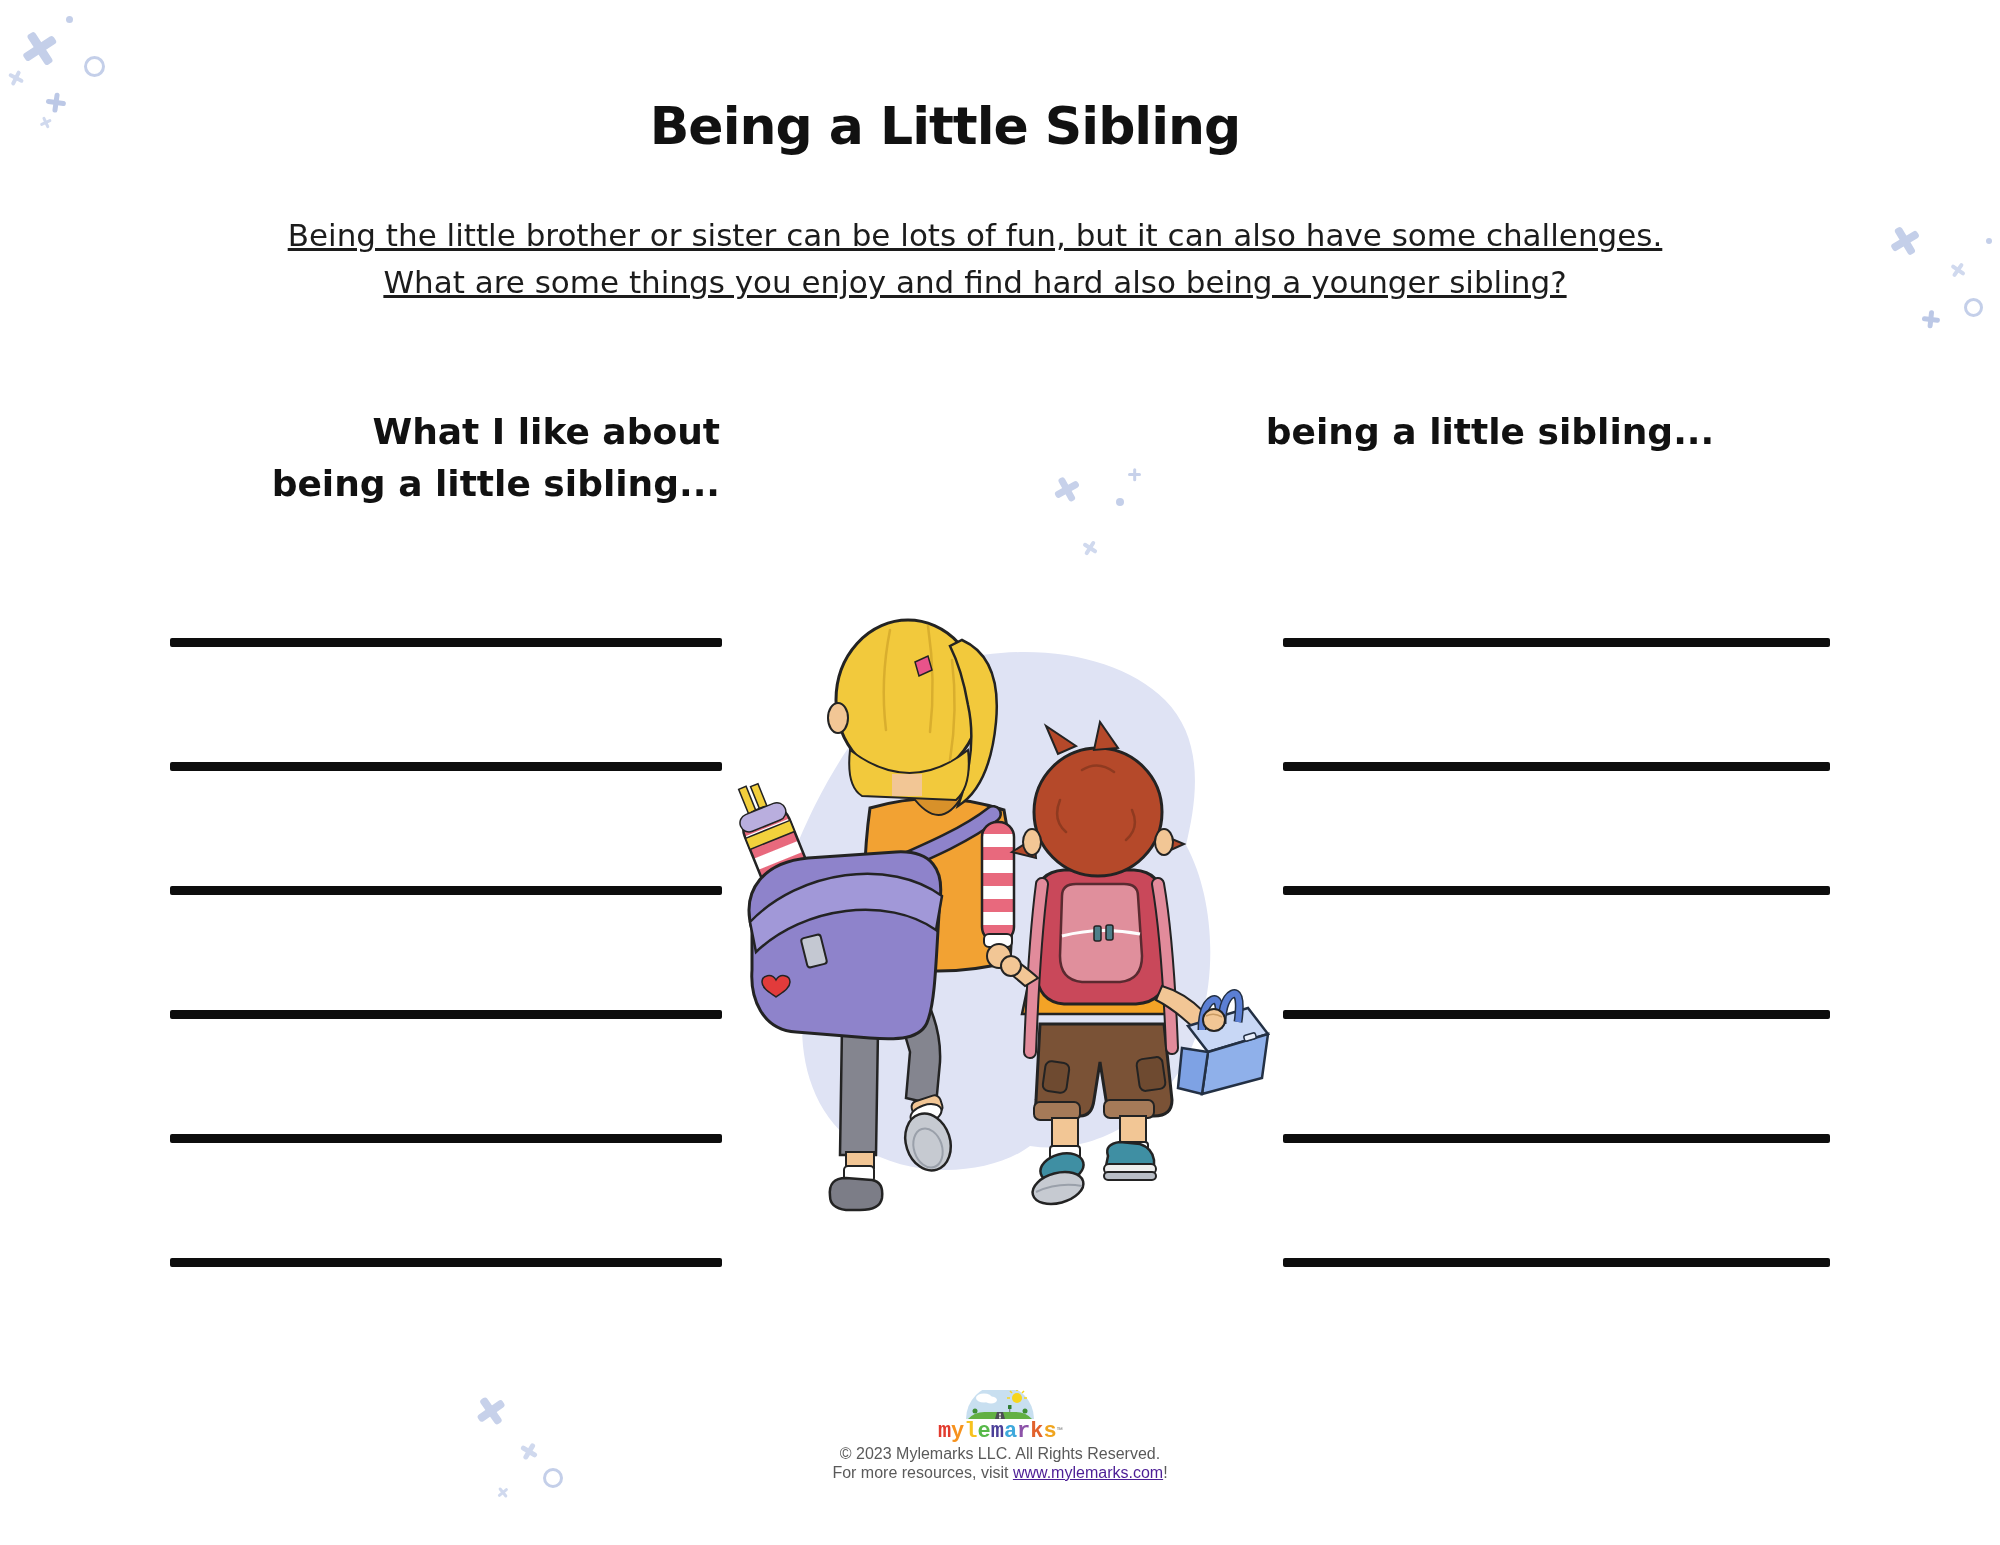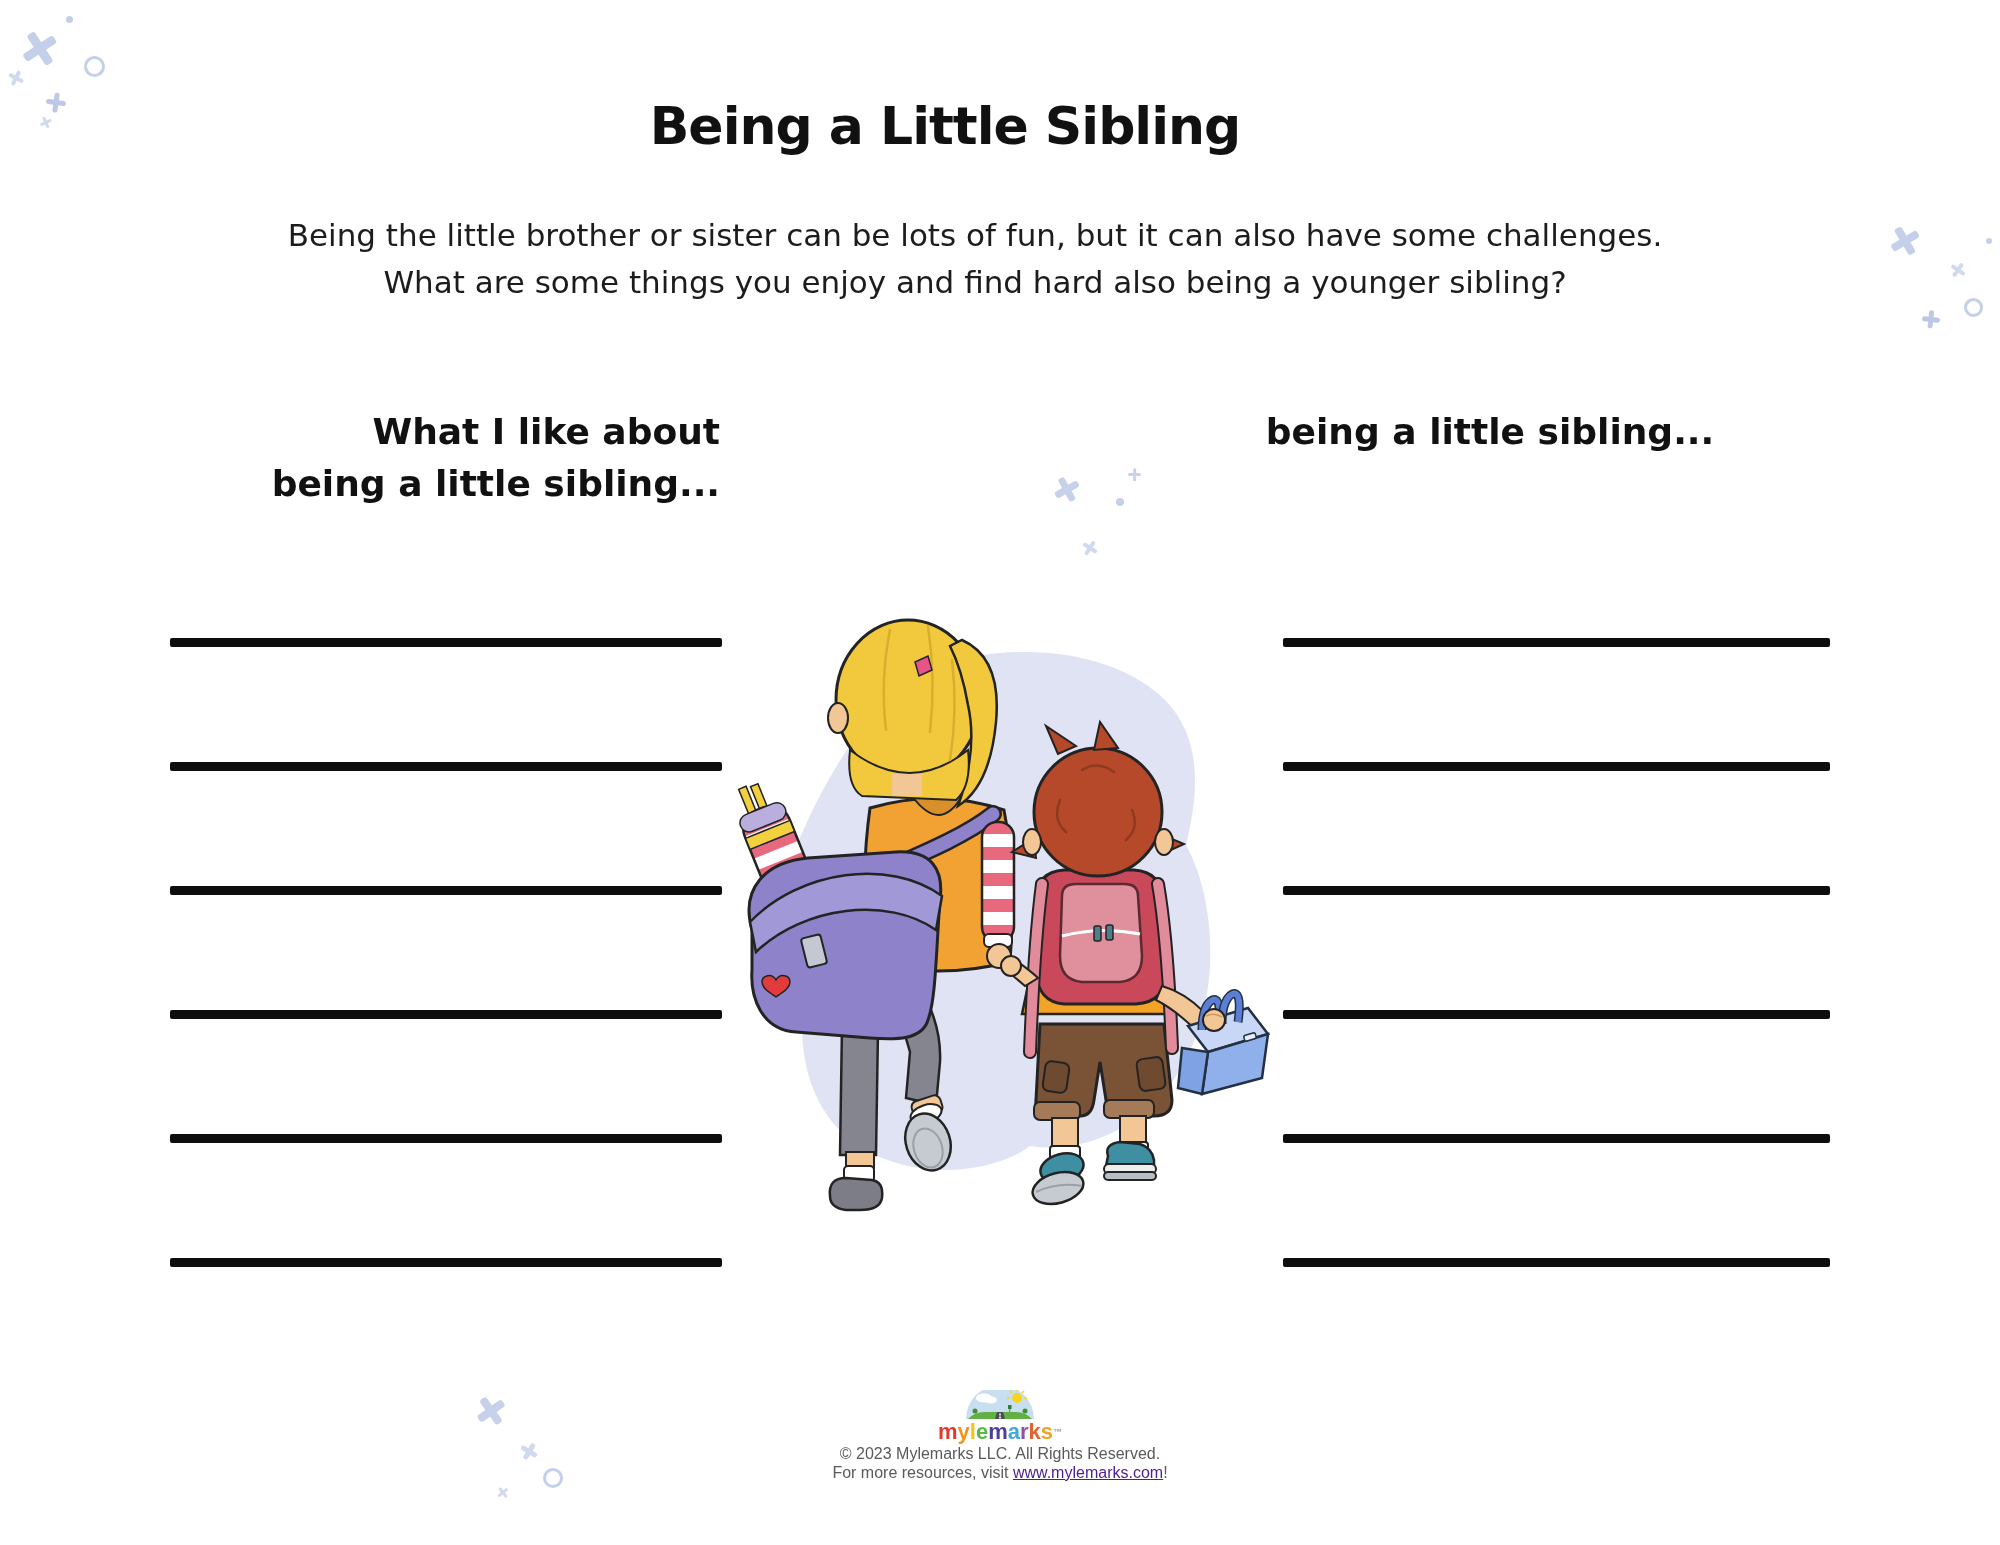--- a/index.html
+++ b/index.html
@@ -5,21 +5,21 @@
   html,body{margin:0;padding:0;background:#ffffff;}
   body{width:2000px;height:1545px;position:relative;overflow:hidden;
        font-family:"DejaVu Sans",sans-serif;color:#161616;}
 
   .abs{position:absolute;}
 
   
   .page-title{top:96px;left:345px;width:1200px;text-align:center;
      font-size:52px;font-weight:bold;letter-spacing:-1px;color:#111;white-space:nowrap;}
   .subtitle{top:212px;left:175px;width:1600px;text-align:center;
-     font-size:31px;line-height:47px;color:#1c1c1c;white-space:nowrap;}
+     font-size:31px;line-height:47px;color:#1c1c1c;white-space:nowrap;text-decoration:underline;}
   .col-heading{top:406px;text-align:center;font-size:36px;font-weight:bold;
      line-height:52px;color:#111;white-space:nowrap;}
   .col-heading.left{left:120px;width:600px;text-align:right;}
   .col-heading.right{left:1190px;width:600px;}
 
   
   .lines-col{position:absolute;top:638px;height:640px;}
   .lines-col.left{left:170px;width:552px;}
   .lines-col.right{left:1283px;width:547px;}
   .write-line{position:absolute;left:0;width:100%;height:9px;background:#0d0d0d;border-radius:2px;}
@@ -37,21 +37,21 @@
   .dot-spark{position:absolute;background:#c4cfe9;border-radius:50%;}
 
   
   .illustration{top:600px;left:700px;width:600px;height:620px;}
 
   
   .footer{top:1390px;left:700px;width:600px;text-align:center;
      font-family:"Liberation Sans","DejaVu Sans",sans-serif;}
   .logo-arc{display:block;margin:0 auto;width:70px;height:30px;}
   .logo-word{font-size:22px;font-weight:bold;letter-spacing:0px;line-height:24px;
-     font-family:Liberation Sans, sans-serif;}
+     font-family:Liberation Mono, monospace;}
   .logo-word .tm{font-size:9px;color:#9a9a9a;vertical-align:top;}
   .foot-line{font-size:16px;color:#5a5a5a;line-height:19px;}
   .foot-line a{color:#4c1d95;}
 </style>
 </head>
 <body>
 
 <div class="abs page-title">Being a Little Sibling</div>
 <div class="abs subtitle">
   <div>Being the little brother or sister can be lots of fun, but it can also have some challenges.</div>

